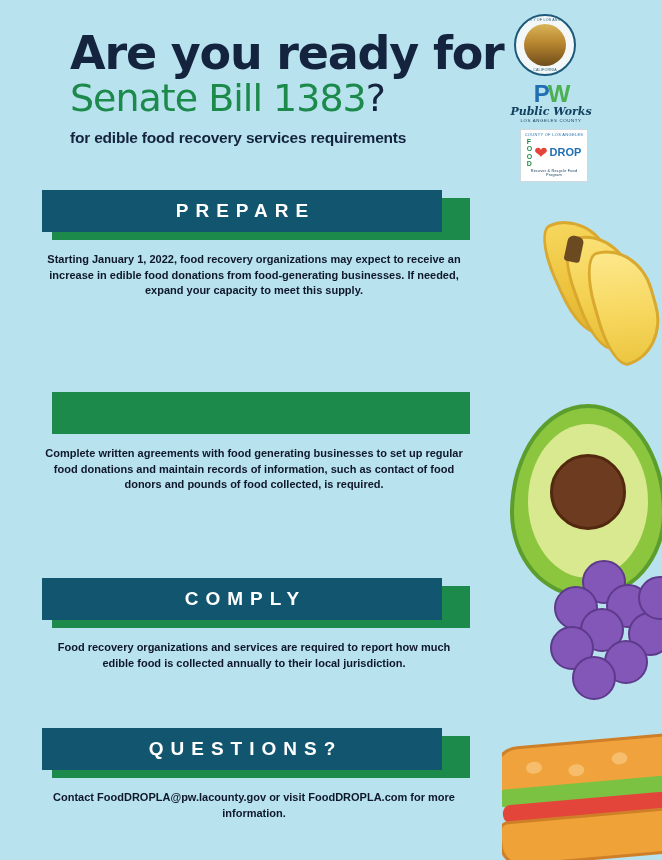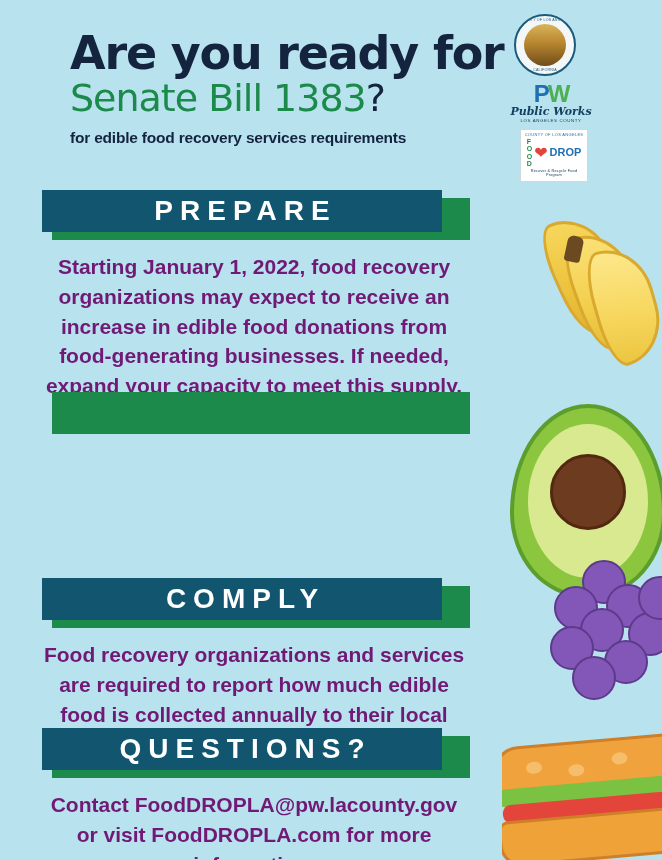--- a/index.html
+++ b/index.html
@@ -329,30 +329,30 @@
     left: 0; top: 0;
     width: 400px; height: 42px;
     background: #12556f;
     display: flex;
     align-items: center;
     justify-content: center;
   }
   .band-label {
     color: #ffffff;
     font-weight: bold;
-    font-size: 28px;
+    font-size: 19px;
     letter-spacing: 7px;
     text-align: center;
     padding-left: 7px;
   }
   .body-text {
     font-weight: bold;
-    font-size: 21px;
+    font-size: 11px;
     line-height: 1.42;
-    color: #701a75;
+    color: #0f172a;
     margin-top: 16px;
   }
   .body-text.center {
     text-align: center;
   }
 
   
   #sec-prepare { top: 190px; }
   #sec-record  { top: 384px; }
   #sec-comply  { top: 578px; }
@@ -441,20 +441,21 @@
         <span class="band-label">PREPARE</span>
       </div>
     </div>
     <div class="body-text center">Starting January 1, 2022, food recovery organizations may expect to receive an increase in edible food donations from food-generating businesses. If needed, expand your capacity to meet this supply.</div>
   </div>
 
   <div class="section" id="sec-record">
     <div class="band-wrap">
       <div class="band-green"></div>
     </div>
+    <div class="body-text center">Complete written agreements with food generating businesses to set up regular food donations and maintain records of information, such as contact of food donors and pounds of food collected, is required.</div>
   </div>
 
   <div class="section" id="sec-comply">
     <div class="band-wrap">
       <div class="band-green"></div>
       <div class="band-blue">
         <span class="band-label">COMPLY</span>
       </div>
     </div>
     <div class="body-text center">Food recovery organizations and services are required to report how much edible food is collected annually to their local jurisdiction.</div>

